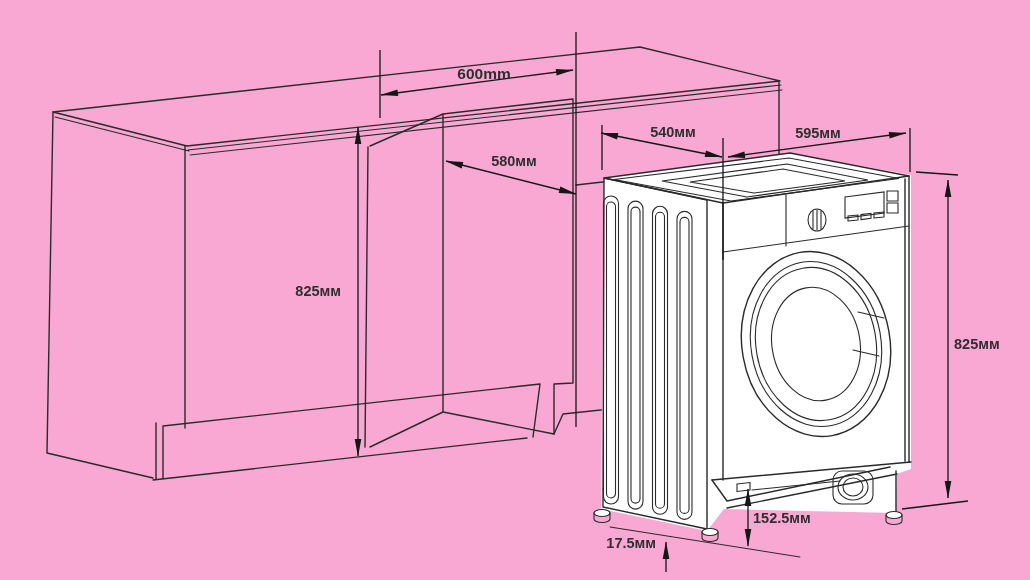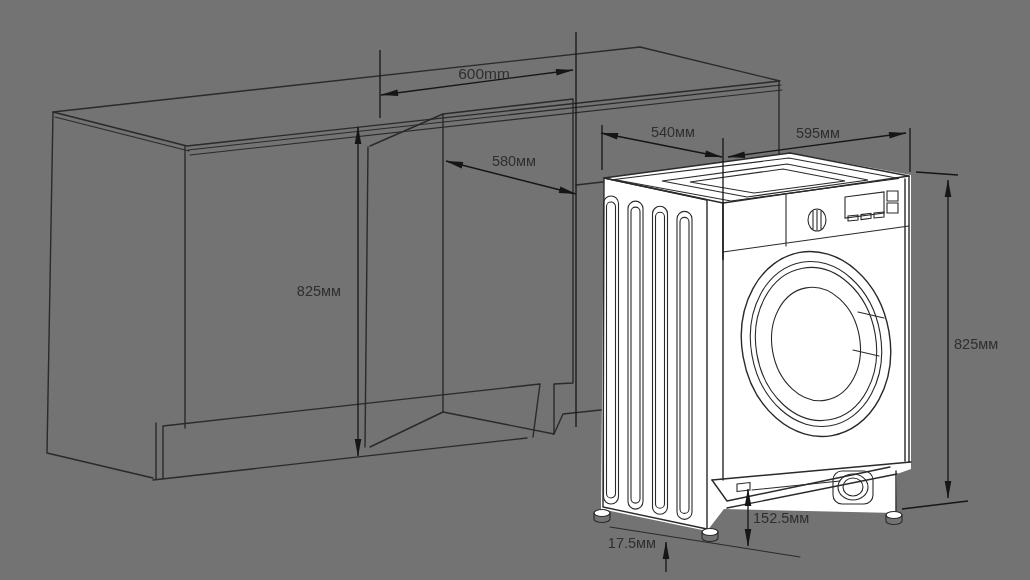--- a/index.html
+++ b/index.html
@@ -1,17 +1,17 @@
 <!DOCTYPE html>
 <html><head>
 <meta charset="utf-8">
 <style>
   html,body{margin:0;padding:0;background:#fff;}
-  .stage{position:relative;width:1030px;height:580px;background:#737373;overflow:hidden;
-         font-family:"Liberation Sans", sans-serif;}
+  .stage{position:relative;width:1030px;height:580px;background:#f9a8d4;overflow:hidden;
+         font-family:"Liberation Sans", sans-serif;font-weight:bold;}
   svg{display:block;}
   .draw{stroke:#2a2a2a;stroke-width:1.4;fill:none;stroke-linecap:round;stroke-linejoin:round;}
   .thin{stroke:#2a2a2a;stroke-width:1.1;fill:none;stroke-linecap:round;}
   .fillwhite{fill:#ffffff;stroke:none;}
   .dim{stroke:#161616;stroke-width:1.3;fill:none;}
   .dimlabel{fill:#2f2f2f;font-family:"Liberation Sans", sans-serif;font-size:14.5px;}
   .dimlabel.big{font-size:15.5px;}
 </style>
 </head>
 <body>

